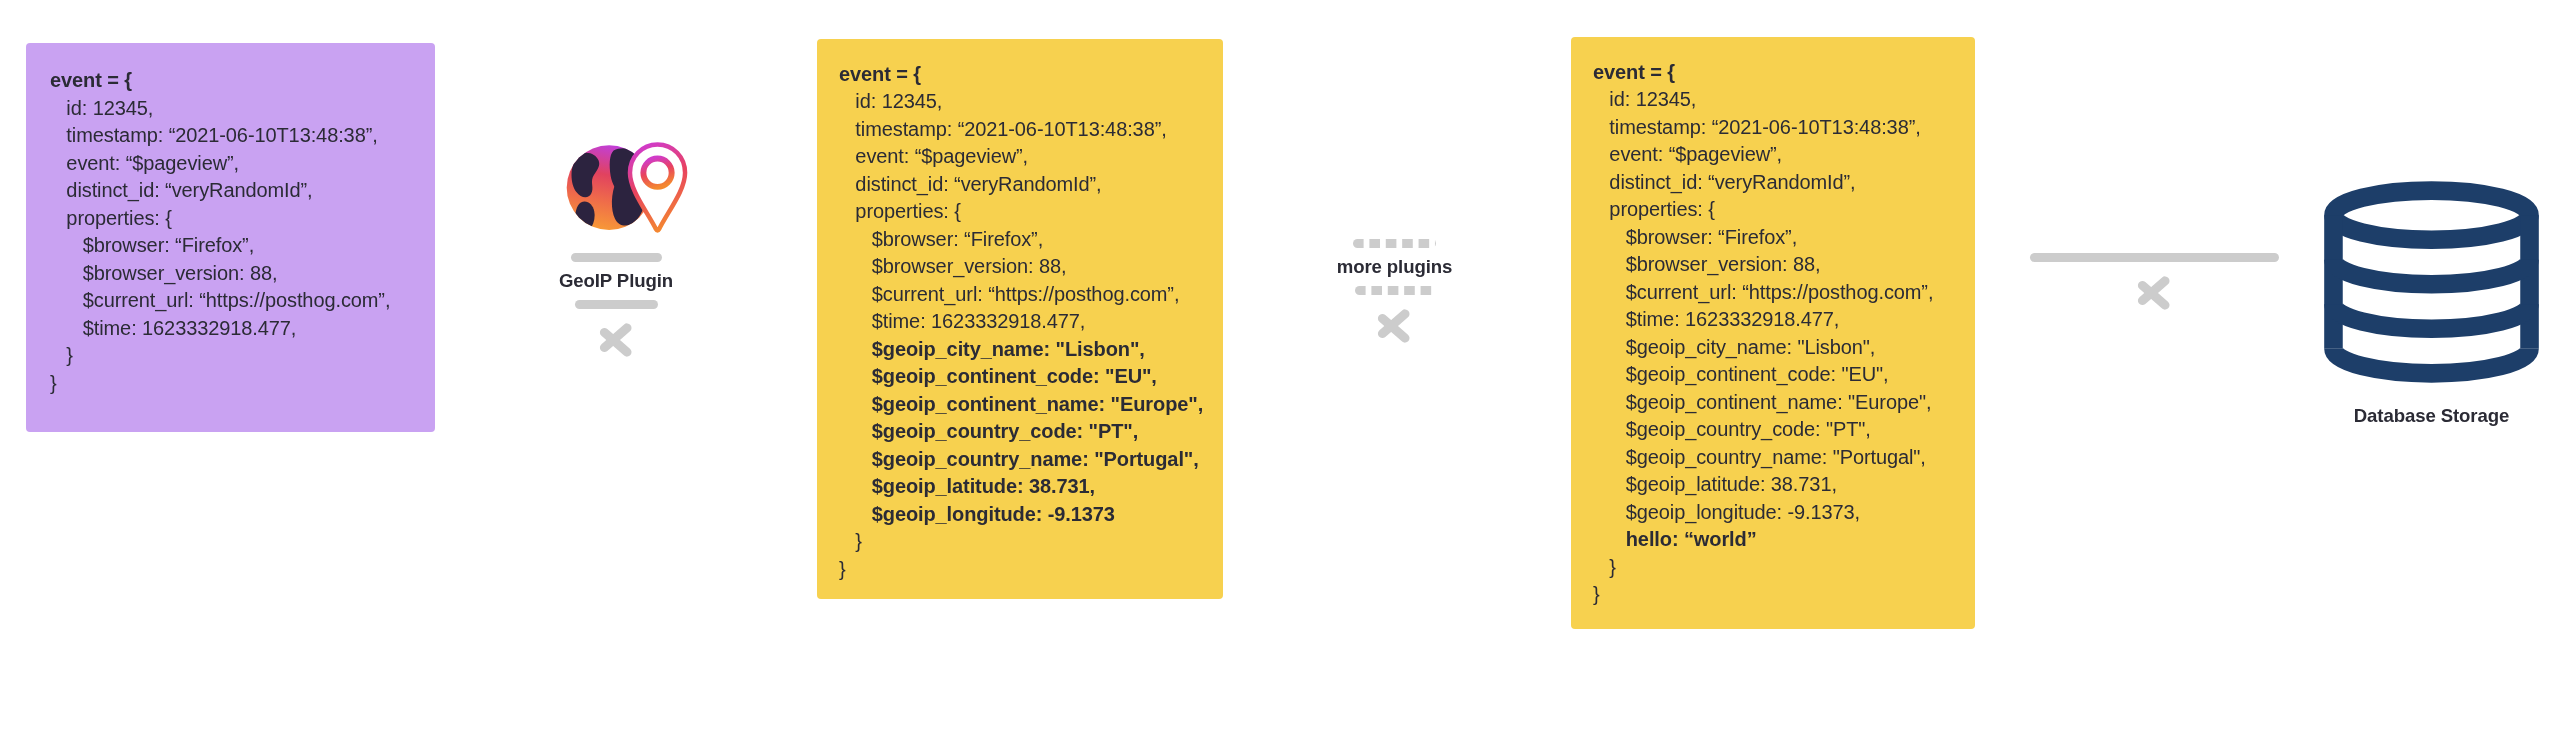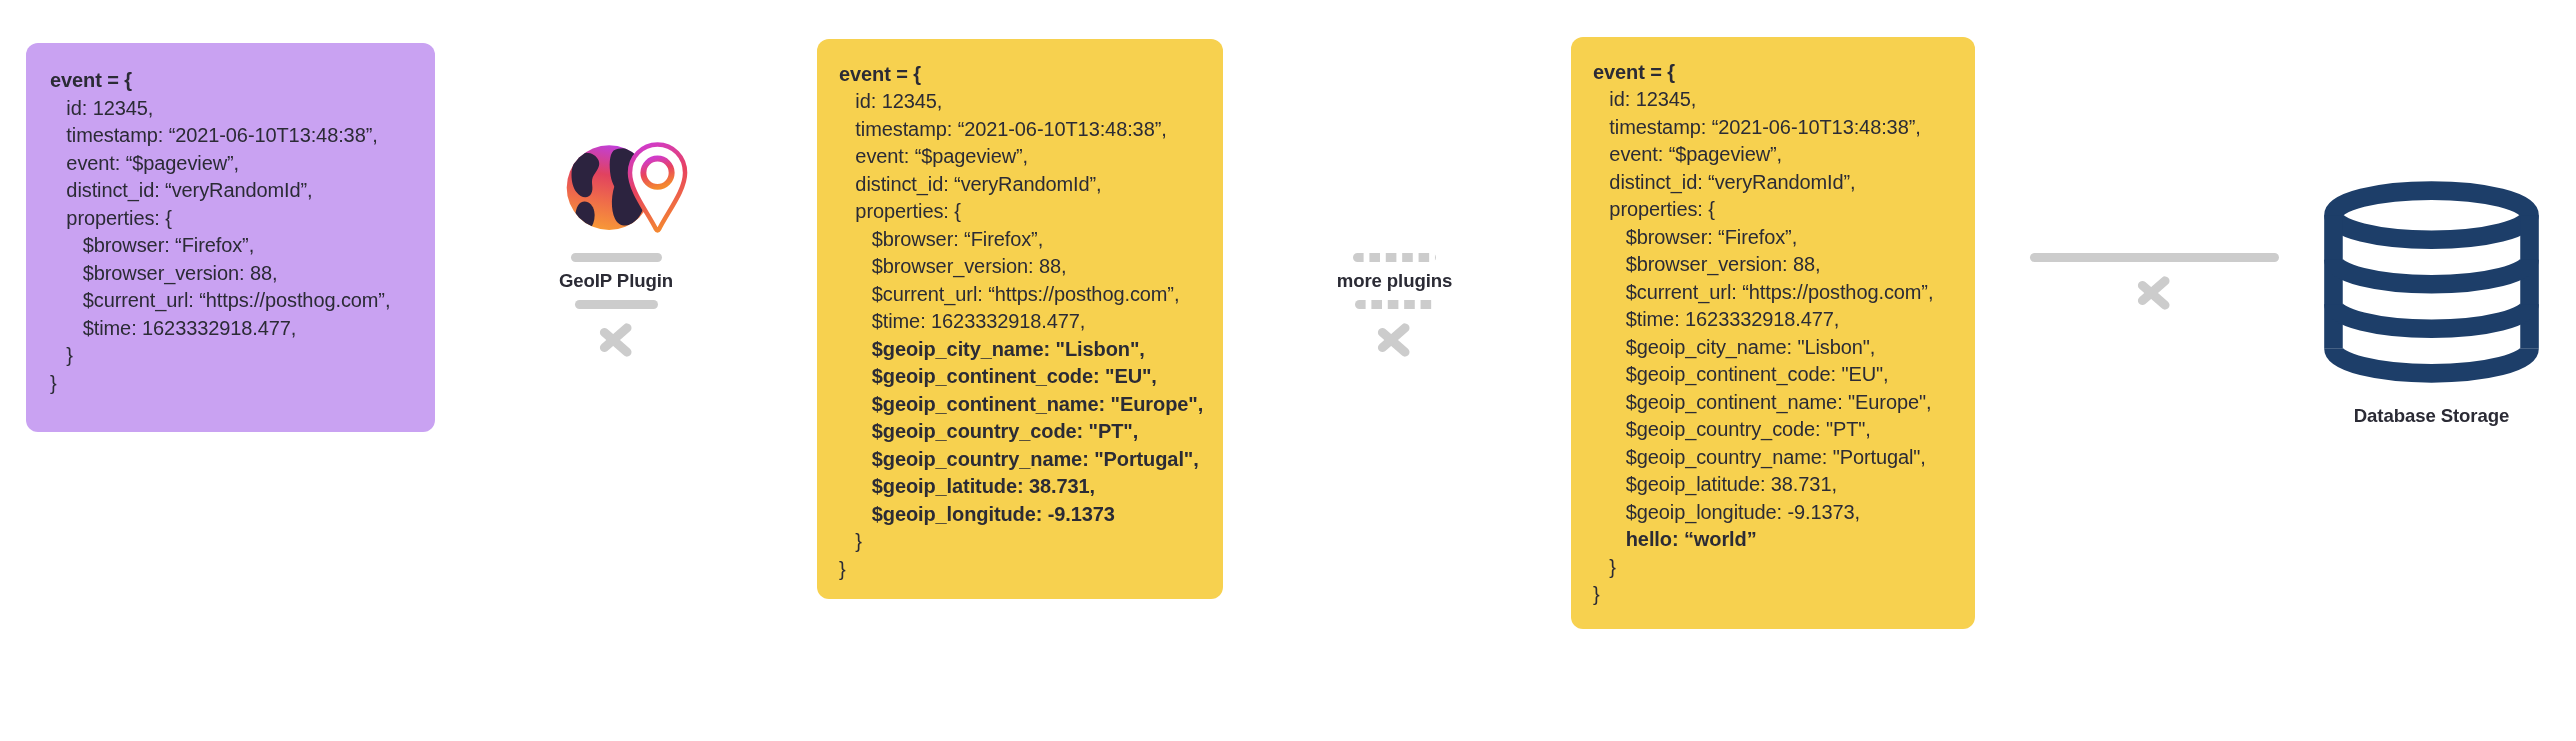--- a/index.html
+++ b/index.html
@@ -12,21 +12,21 @@
     height: 741px;
     position: relative;
     overflow: hidden;
     font-family: "Liberation Sans", sans-serif;
     -webkit-font-smoothing: antialiased;
   }
 
   
   .card {
     position: absolute;
-    border-radius: 12px;
+    border-radius: 4px;
     box-sizing: border-box;
   }
   .card .code {
     font-family: "Liberation Sans", sans-serif;
     font-size: 20px;
     line-height: 27.5px;
     color: #2b2b35;
     white-space: pre;
     letter-spacing: -0.1px;
   }
@@ -128,21 +128,21 @@
     position: absolute;
     left: 560px;
     top: 134px;
     width: 134px;
     height: 108px;
   }
 
   
   #stage-more {
     left: 1231px;
-    top: 253px;
+    top: 239px;
     width: 327px;
     height: 46px;
   }
 
   
   #stage-db {
     left: 2005px;
     top: 253px;
     width: 298px;
     height: 46px;

